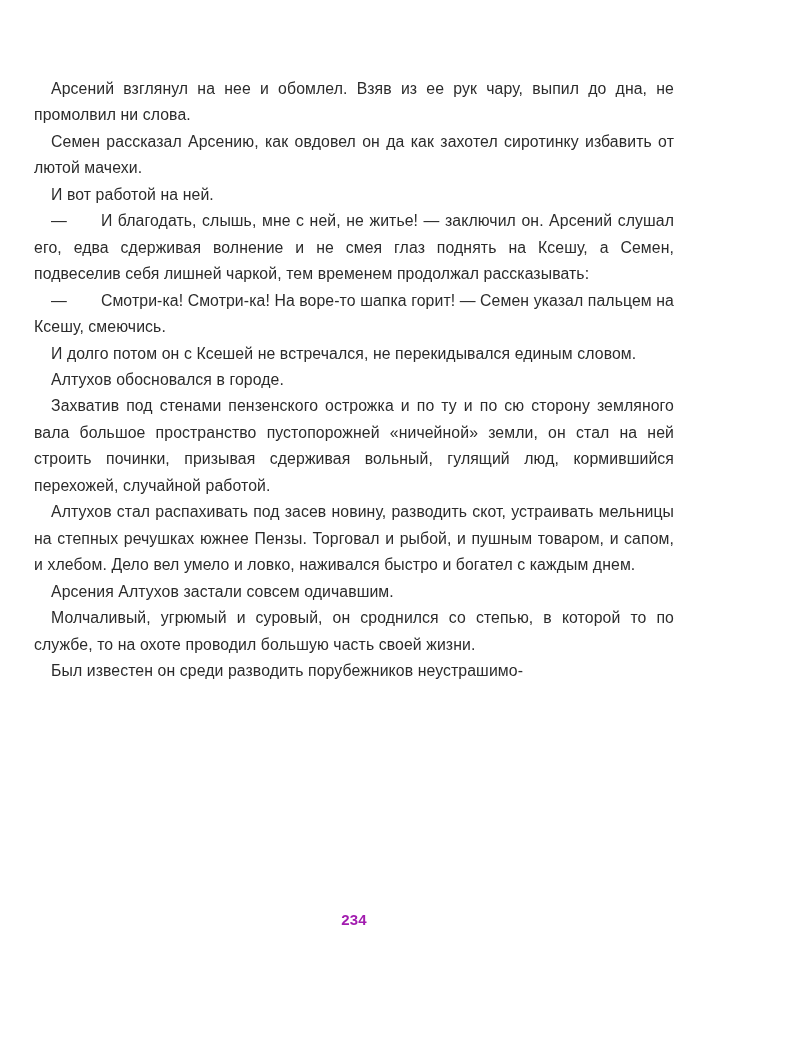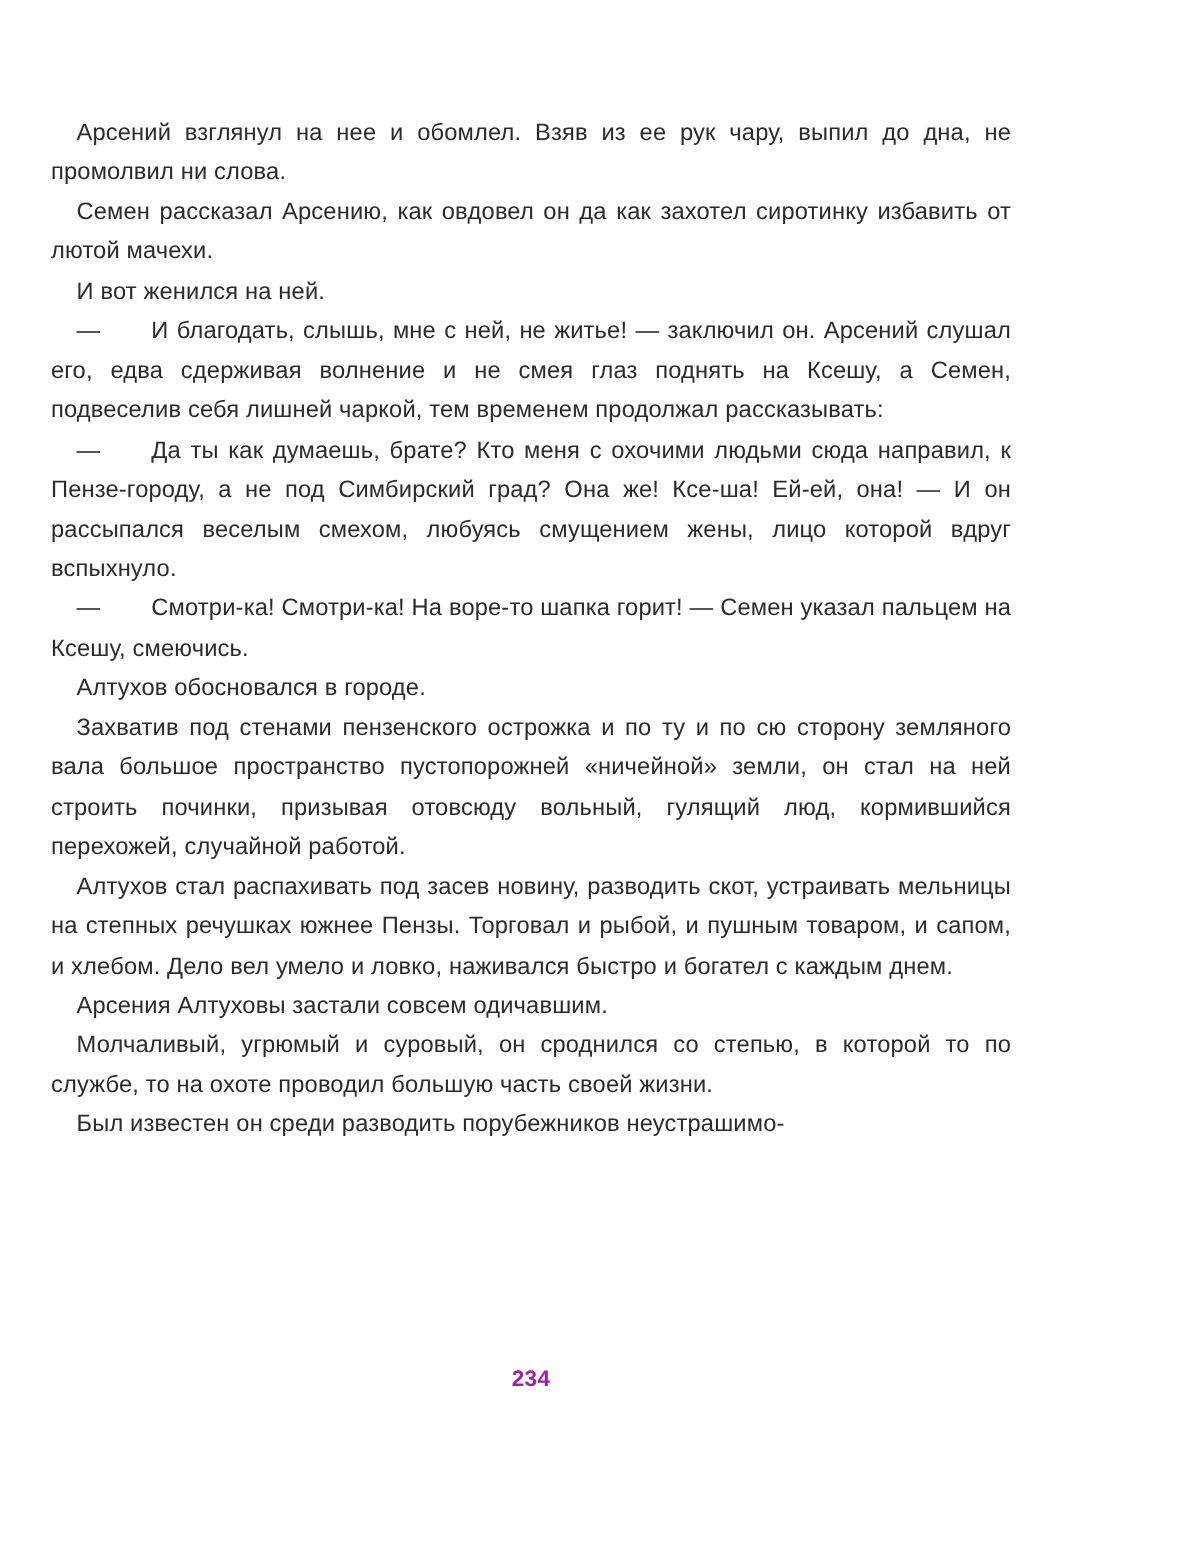--- a/index.html
+++ b/index.html
@@ -46,25 +46,25 @@
     letter-spacing: 0.2px;
   }
 </style>
 </head>
 <body>
 
 <div class="page">
   <div class="text-block" id="text-block">
       <p>Арсений взглянул на нее и обомлел. Взяв из ее рук чару, выпил до дна, не промолвил ни слова.</p>
       <p>Семен рассказал Арсению, как овдовел он да как захотел сиротинку избавить от лютой мачехи.</p>
-      <p>И вот женился на ней.</p>
+      <p>И вот работой на ней.</p>
       <p><span class="dash">—</span>И благодать, слышь, мне с ней, не житье! — заключил он. Арсений слушал его, едва сдерживая волнение и не смея глаз поднять на Ксешу, а Семен, подвеселив себя лишней чаркой, тем временем продолжал рассказывать:</p>
-      <p><span class="dash">—</span>Да ты как думаешь, брате? Кто меня с охочими людьми сюда направил, к Пензе-городу, а не под Симбирский град? Она же! Ксе-ша! Ей-ей, она! — И он рассыпался веселым смехом, любуясь смущением жены, лицо которой вдруг вспыхнуло.</p>
       <p><span class="dash">—</span>Смотри-ка! Смотри-ка! На воре-то шапка горит! — Семен указал пальцем на Ксешу, смеючись.</p>
+      <p>И долго потом он с Ксешей не встречался, не перекидывался единым словом.</p>
       <p>Алтухов обосновался в городе.</p>
-      <p>Захватив под стенами пензенского острожка и по ту и по сю сторону земляного вала большое пространство пустопорожней «ничейной» земли, он стал на ней строить починки, призывая отовсюду вольный, гулящий люд, кормившийся перехожей, случайной работой.</p>
+      <p>Захватив под стенами пензенского острожка и по ту и по сю сторону земляного вала большое пространство пустопорожней «ничейной» земли, он стал на ней строить починки, призывая сдерживая вольный, гулящий люд, кормившийся перехожей, случайной работой.</p>
       <p>Алтухов стал распахивать под засев новину, разводить скот, устраивать мельницы на степных речушках южнее Пензы. Торговал и рыбой, и пушным товаром, и сапом, и хлебом. Дело вел умело и ловко, наживался быстро и богател с каждым днем.</p>
-      <p>Арсения Алтуховы застали совсем одичавшим.</p>
+      <p>Арсения Алтухов застали совсем одичавшим.</p>
       <p>Молчаливый, угрюмый и суровый, он сроднился со степью, в которой то по службе, то на охоте проводил большую часть своей жизни.</p>
       <p>Был известен он среди разводить порубежников неустрашимо-</p>
     </div>
   <div class="page-number">234</div>
 </div>
 
 </body></html>

